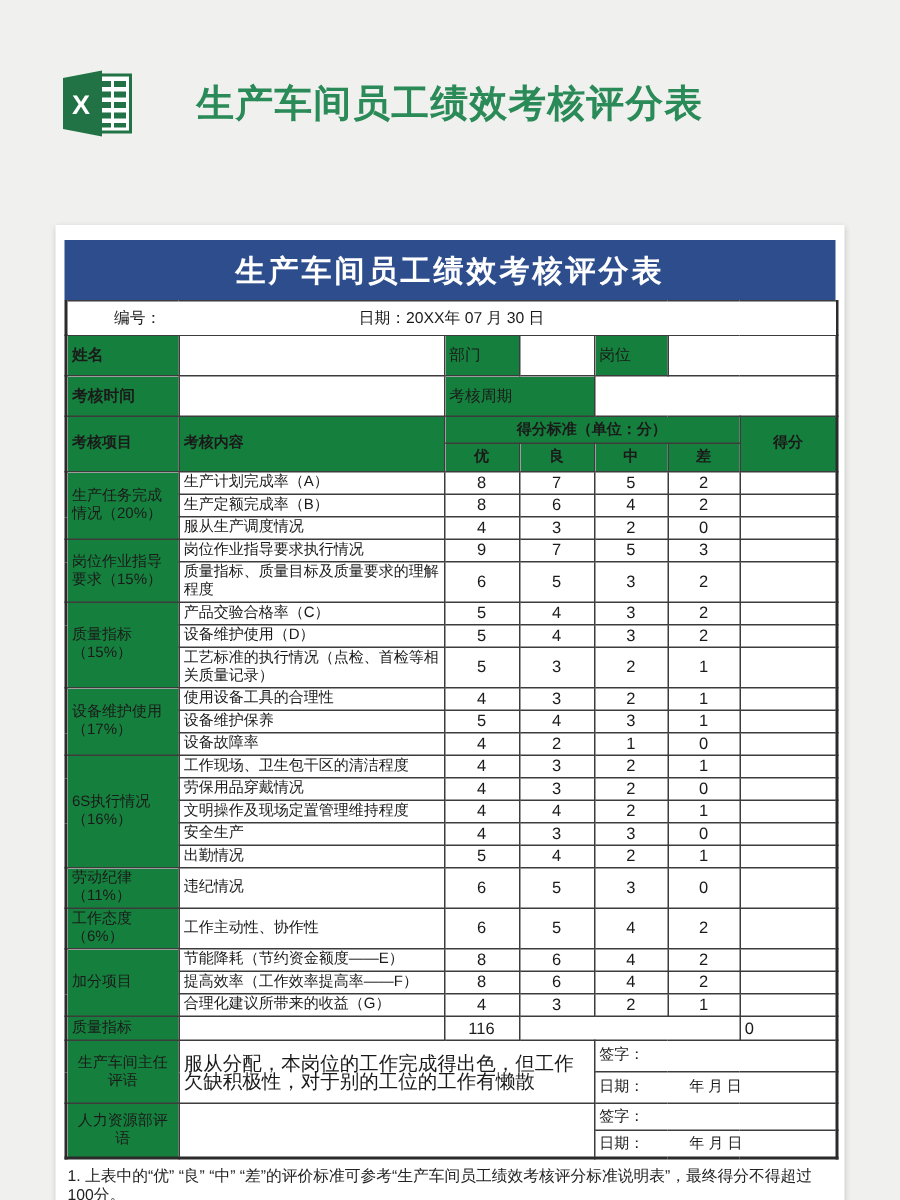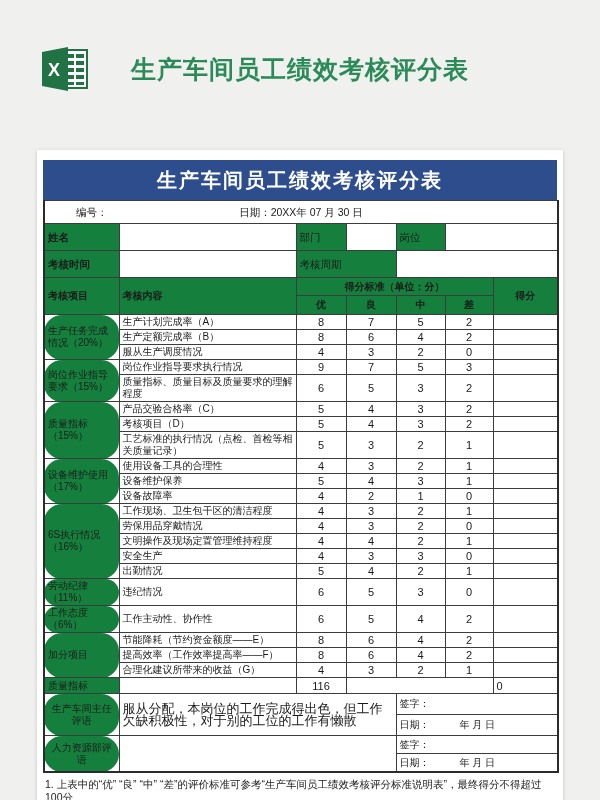--- a/index.html
+++ b/index.html
@@ -42,28 +42,28 @@
   td{
     border:1px solid #3c3c3c;
     padding:1px 3px;font-size:10px;line-height:12px;
     text-align:center;vertical-align:middle;
     background:#ffffff;color:#1a1a1a;
     overflow:hidden;
   }
   td.lbl{background:#15803d;}
   td.bold{font-weight:bold;}
   td.left{text-align:left;}
-  td.pre{white-space:pre-line;border-radius:18px;}
+  td.pre{white-space:pre-line;}
   td.num{font-size:11px;}
   tr.r1 td{height:20px;font-size:10.5px;}
   tr.r2 td,tr.r3 td{height:24px;font-size:10.5px;}
   tr.h1 td{height:15px;}
   tr.h2 td{height:16px;}
   tr.rt td{height:13px;}
-  tr.rva td{height:18px;}
+  tr.rva td{height:18px;font-family:Liberation Serif, serif;}
   tr.rvb td{height:15px;}
   td.cmt{font-size:13px;line-height:12px;}
   .rel{position:relative;}
   .sn{position:absolute;left:5px;top:50%;transform:translateY(-50%);margin-left:26px;}
   
   .notes{
     width:510px;margin:5px auto 0 auto;
     font-size:10.5px;line-height:13px;color:#222222;
   }
 </style>
@@ -188,21 +188,21 @@
           <td class="lbl left pre" rowspan="3">质量指标
 （15%）</td>
           <td class="left">产品交验合格率（C）</td>
           <td class="num">5</td>
           <td class="num">4</td>
           <td class="num">3</td>
           <td class="num">2</td>
           <td></td>
         </tr>
         <tr>
-          <td class="left">考核项目（D）</td>
+          <td class="left">设备维护使用（D）</td>
           <td class="num">5</td>
           <td class="num">4</td>
           <td class="num">3</td>
           <td class="num">2</td>
           <td></td>
         </tr>
         <tr>
           <td class="left">工艺标准的执行情况（点检、首检等相关质量记录）</td>
           <td class="num">5</td>
           <td class="num">3</td>

